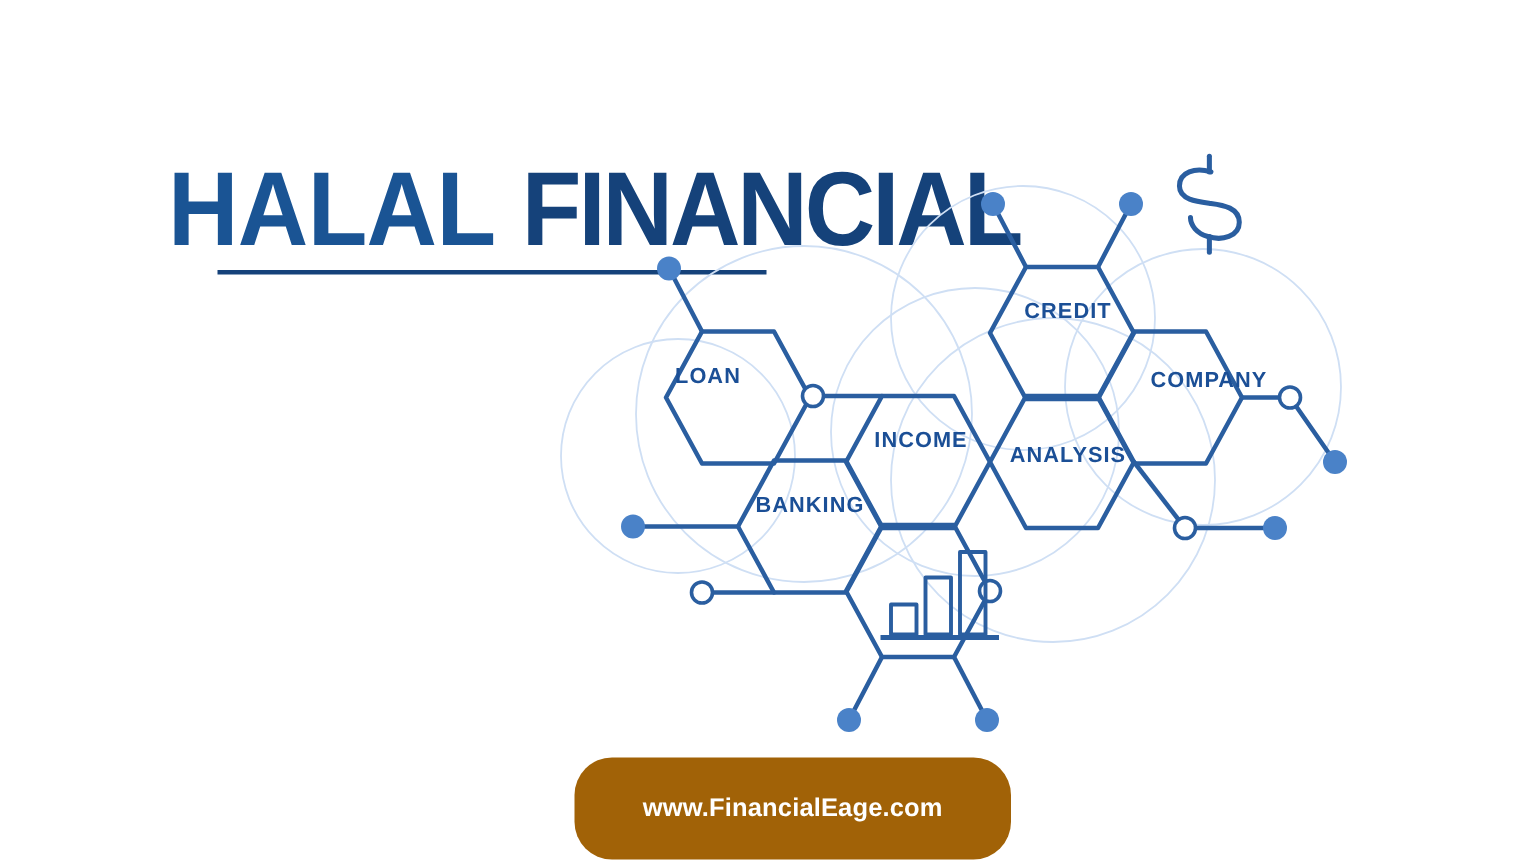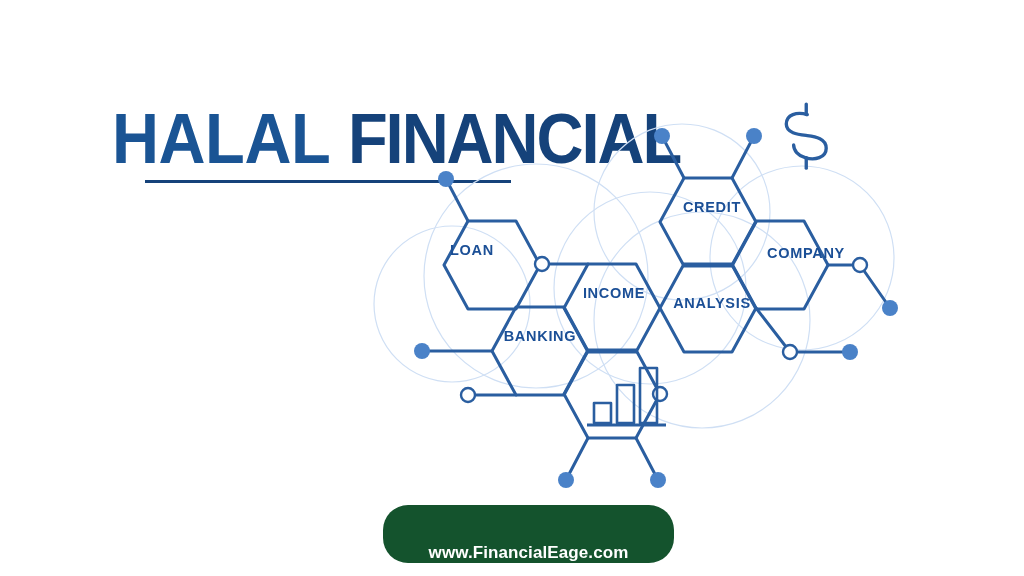--- a/index.html
+++ b/index.html
@@ -76,25 +76,25 @@
     fill: #1b4f96;
     text-anchor: middle;
   }
 
   
   #footer-pill {
     position: absolute;
     left: 383px;
     top: 505px;
     width: 291px;
-    height: 58px;
+    height: 68px;
     border-radius: 25px;
-    background: #14532d;
+    background: #a16207;
     display: flex;
-    align-items: flex-end;
+    align-items: center;
     justify-content: center;
     cursor: pointer;
   }
   #footer-pill-label {
     color: #ffffff;
     font-family: "Liberation Sans", sans-serif;
     font-size: 17px;
     font-weight: 700;
     letter-spacing: 0.1px;
   }

